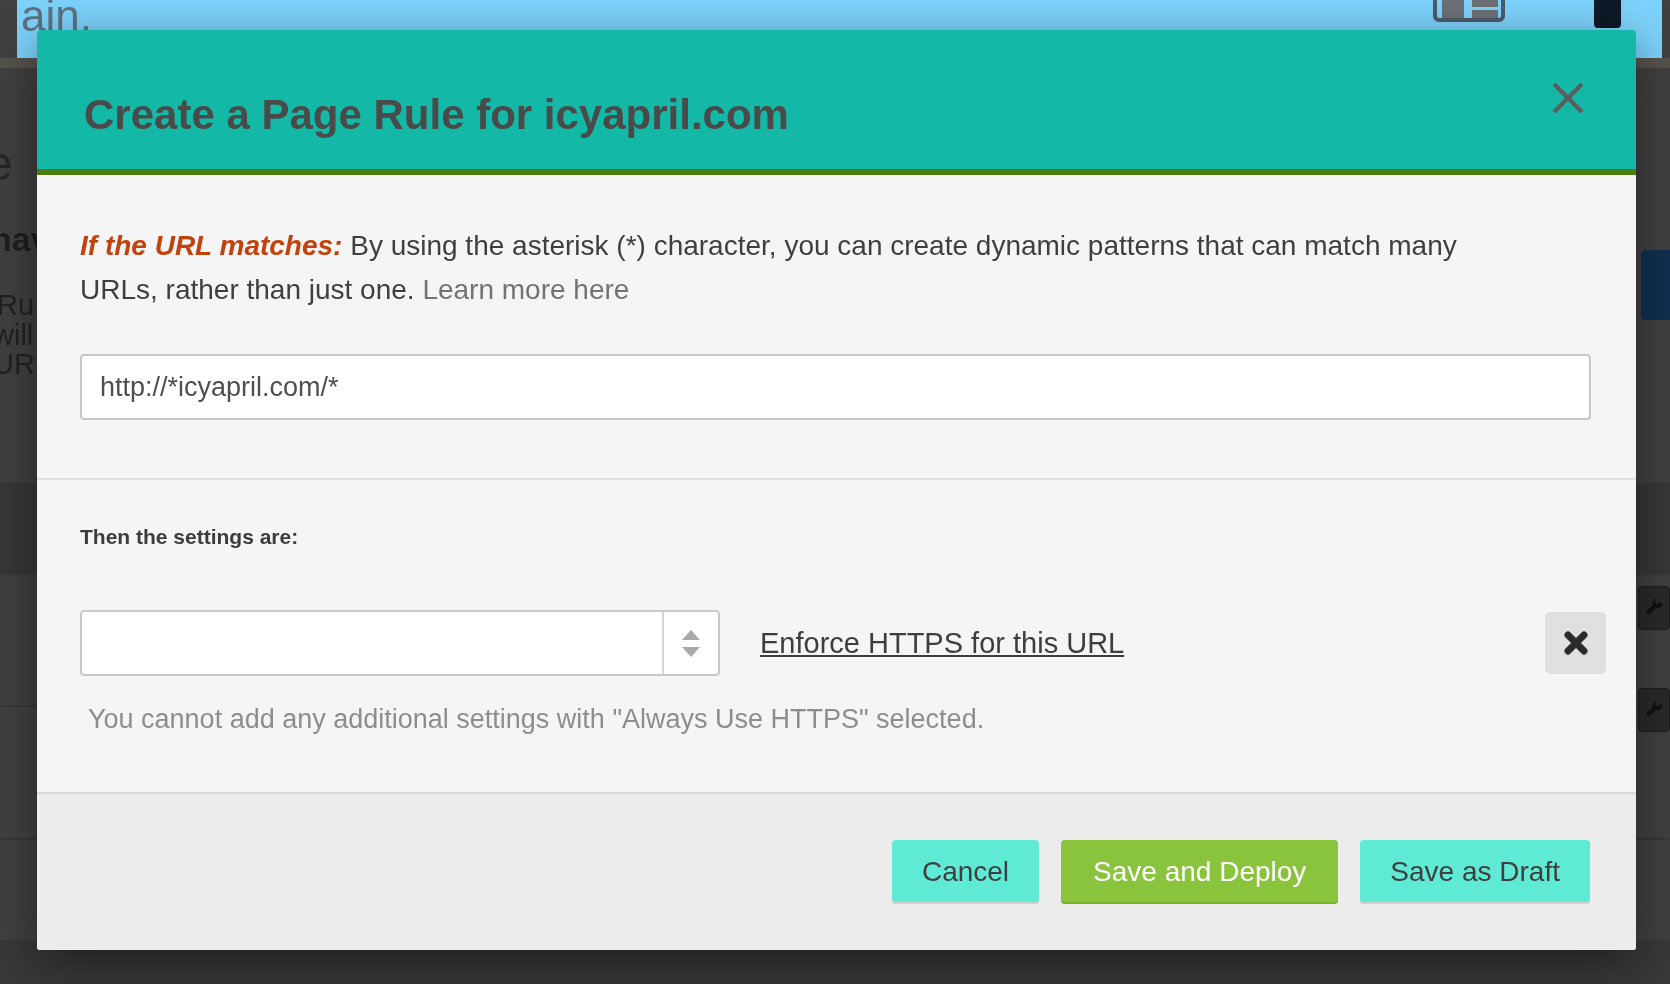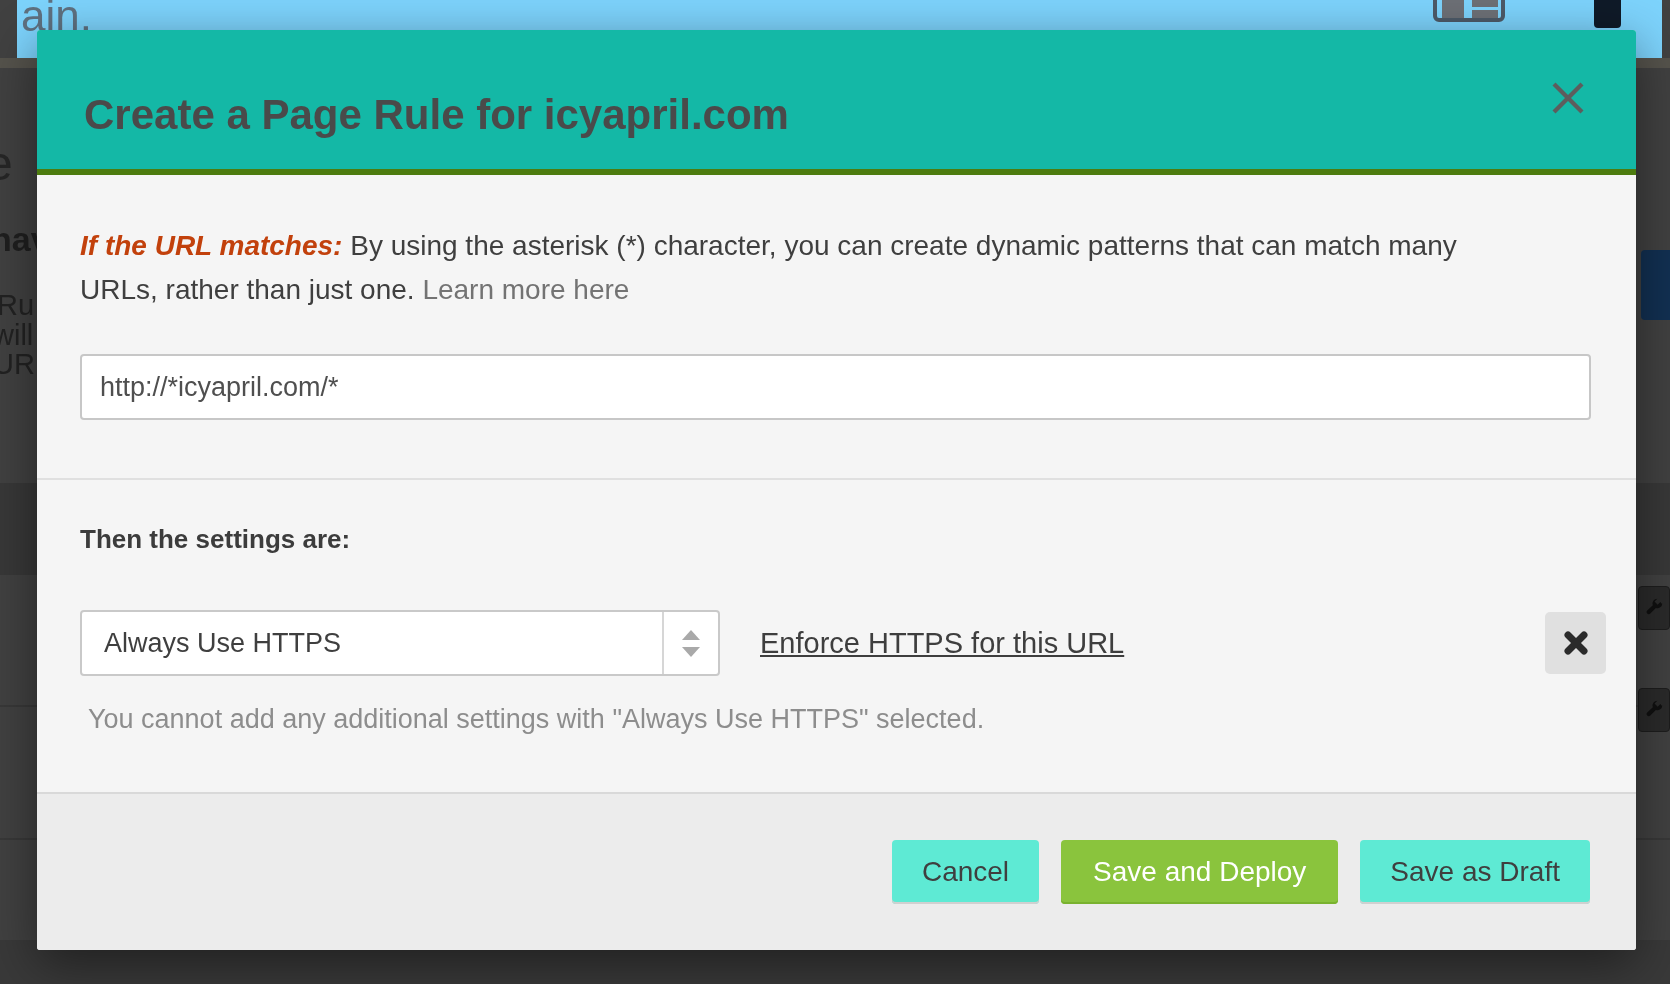--- a/index.html
+++ b/index.html
@@ -58,21 +58,21 @@
            font-size:28px; line-height:44px; color:#3f3f3f; }
   .intro b { color:#c2410c;font-style:italic; }
   .intro a { color:#737373; text-decoration:none; cursor:pointer; }
 
   .url-input { position:absolute; left:43px; top:324px; width:1511px; height:66px;
                border:2px solid #c7c7c7; border-radius:4px; background:#fff;
                font-family:inherit; font-size:27px; color:#4f4f4f; padding:12px 18px; }
 
   .section-divider { position:absolute; left:0; top:448px; width:100%; height:2px; background:#e0e0e0; }
 
-  .settings-heading { position:absolute; left:43px; top:496px; font-size:26px;
+  .settings-heading { position:absolute; left:43px; top:496px; font-size:21px;
                       font-weight:bold; color:#3c3c3c; line-height:1; }
 
   .setting-select { position:absolute; left:43px; top:580px; width:640px; height:66px;
                     background:#fff; border:2px solid #c9c9c9; border-radius:4px; cursor:pointer; }
   .select-label { position:absolute; left:22px; top:50%; transform:translateY(-50%);
                   font-size:27px; color:#3f3f3f; }
   .select-stepper { position:absolute; right:0; top:0; bottom:0; width:56px;
                     border-left:2px solid #d6d6d6; display:flex; flex-direction:column;
                     align-items:center; justify-content:center; gap:7px; }
   .tri-up   { width:0; height:0; border-left:9px solid transparent; border-right:9px solid transparent;
@@ -152,21 +152,20 @@
 
   <p class="intro"><b>If the URL matches:</b><span> By using the asterisk (*) character, you can create dynamic patterns that can match many URLs, rather than just one. </span><a>Learn more here</a></p>
 
   <input class="url-input" type="text" value="http://*icyapril.com/*" style="">
 
   <div class="section-divider"></div>
 
   <h2 class="settings-heading">Then the settings are:</h2>
 
   <div class="setting-select">
-    <span class="select-label">Always Use HTTPS</span>
     <div class="select-stepper">
       <span class="tri-up"></span>
       <span class="tri-down"></span>
     </div>
   </div>
 
   <div class="setting-desc">Enforce HTTPS for this URL</div>
 
   <button class="delete-btn">
     <svg viewBox="0 0 26 26">

